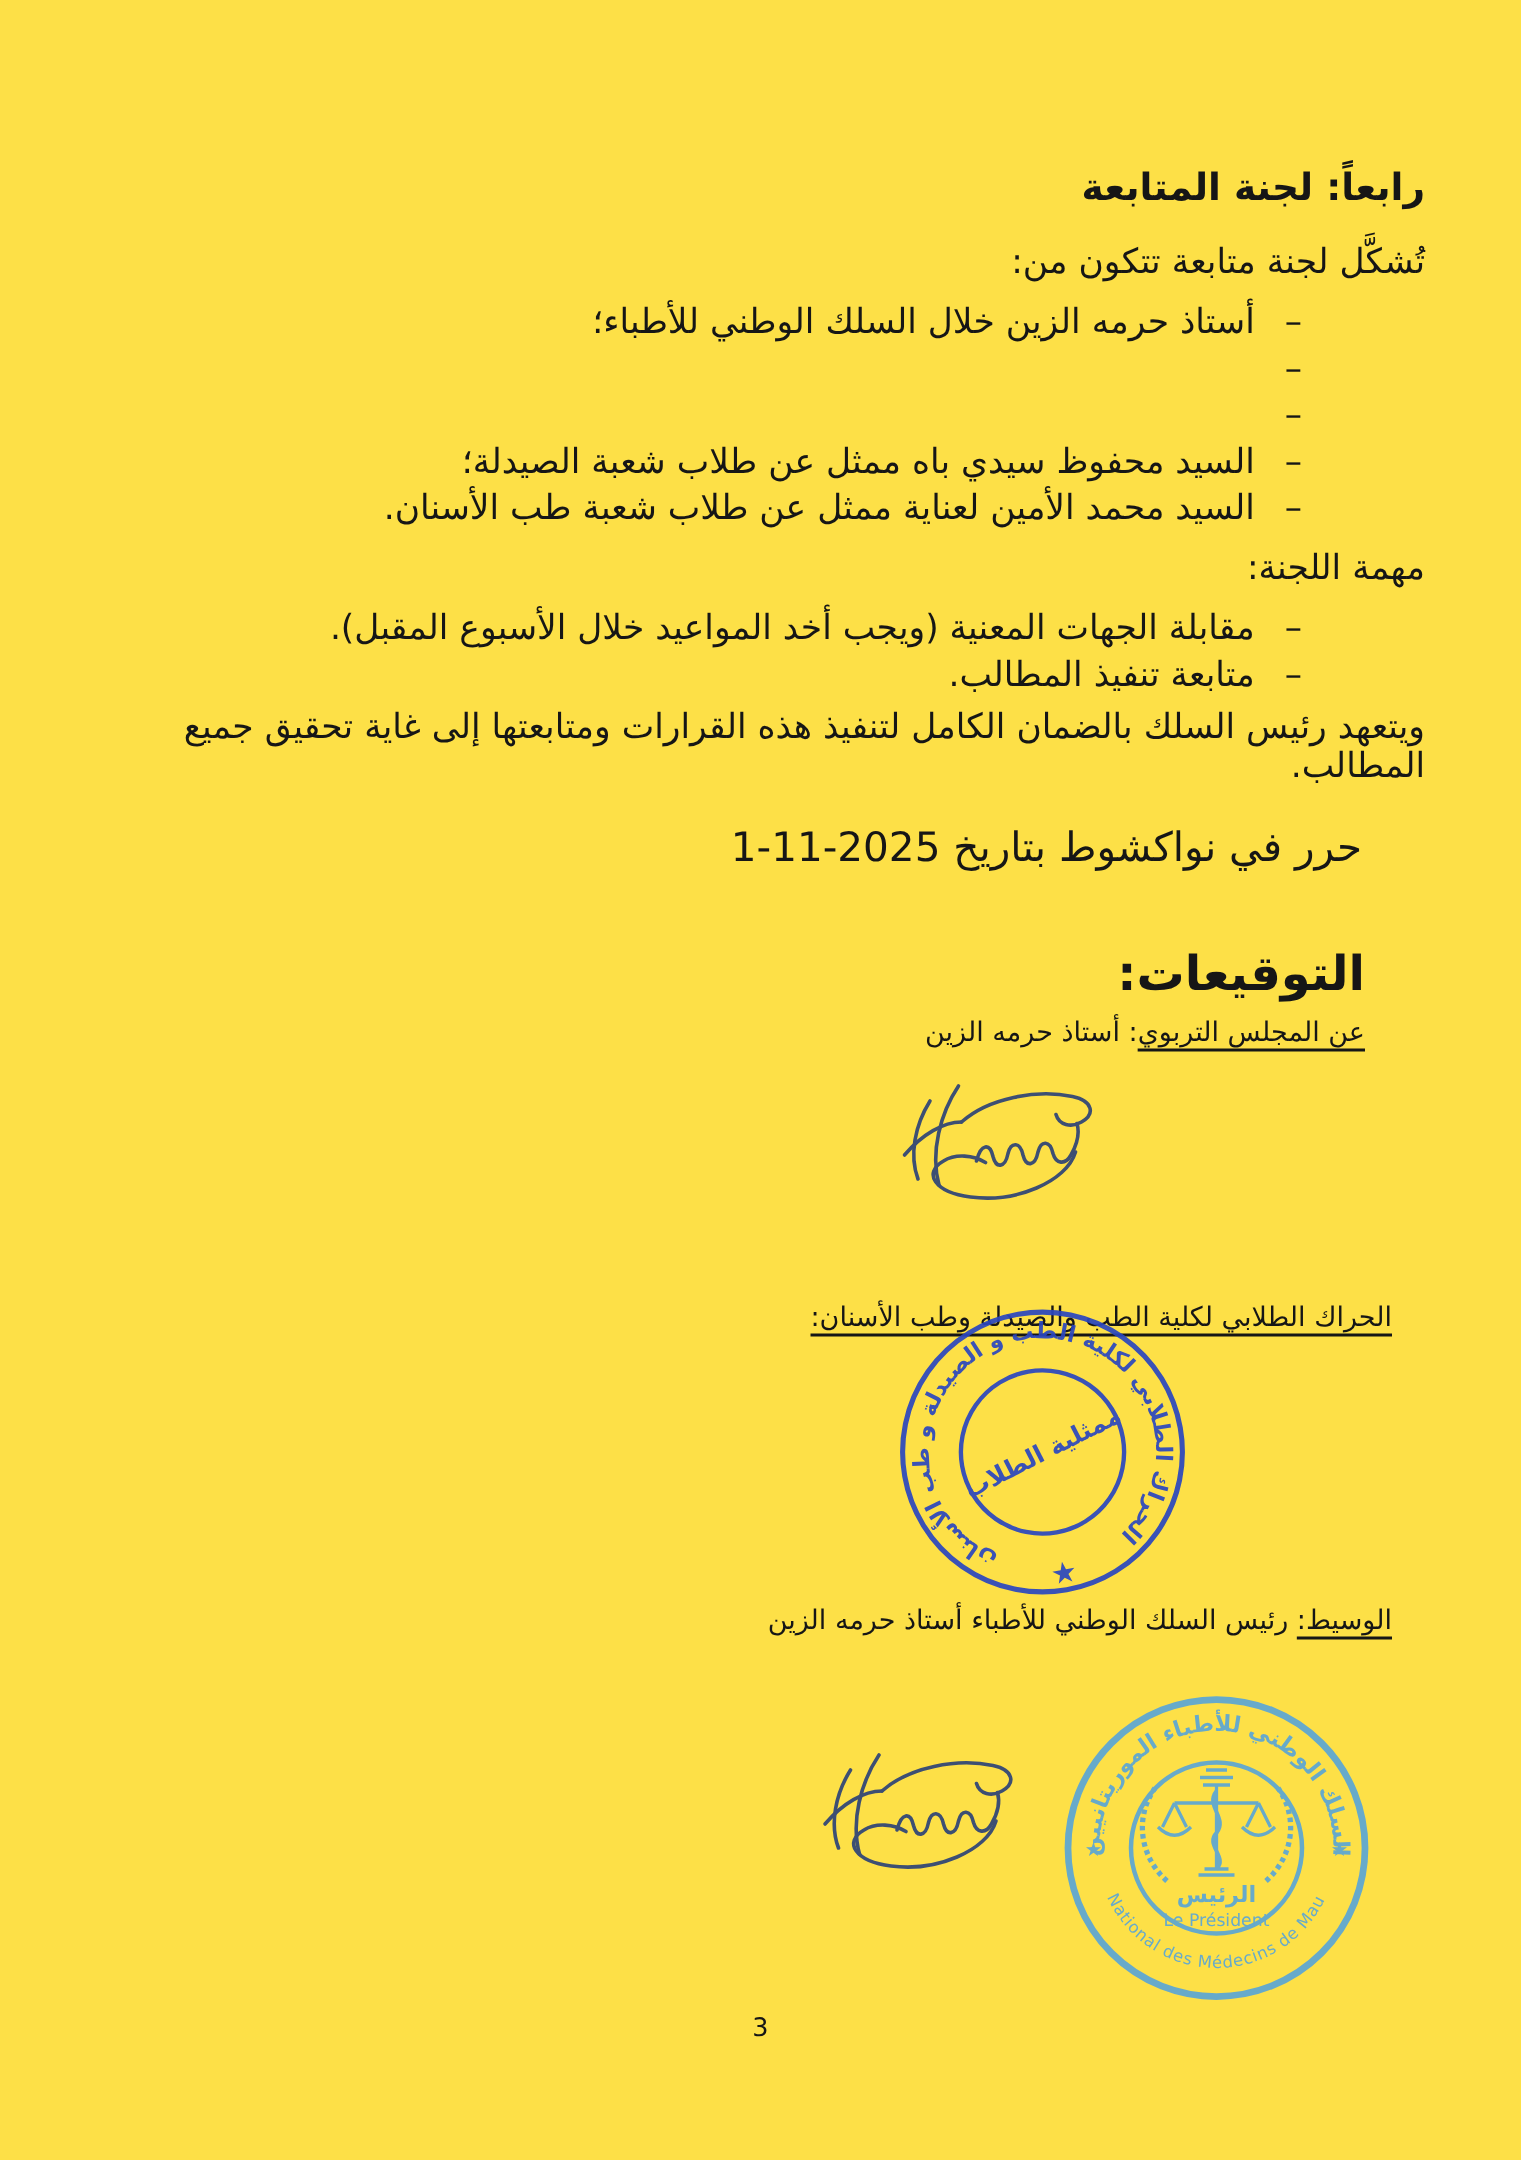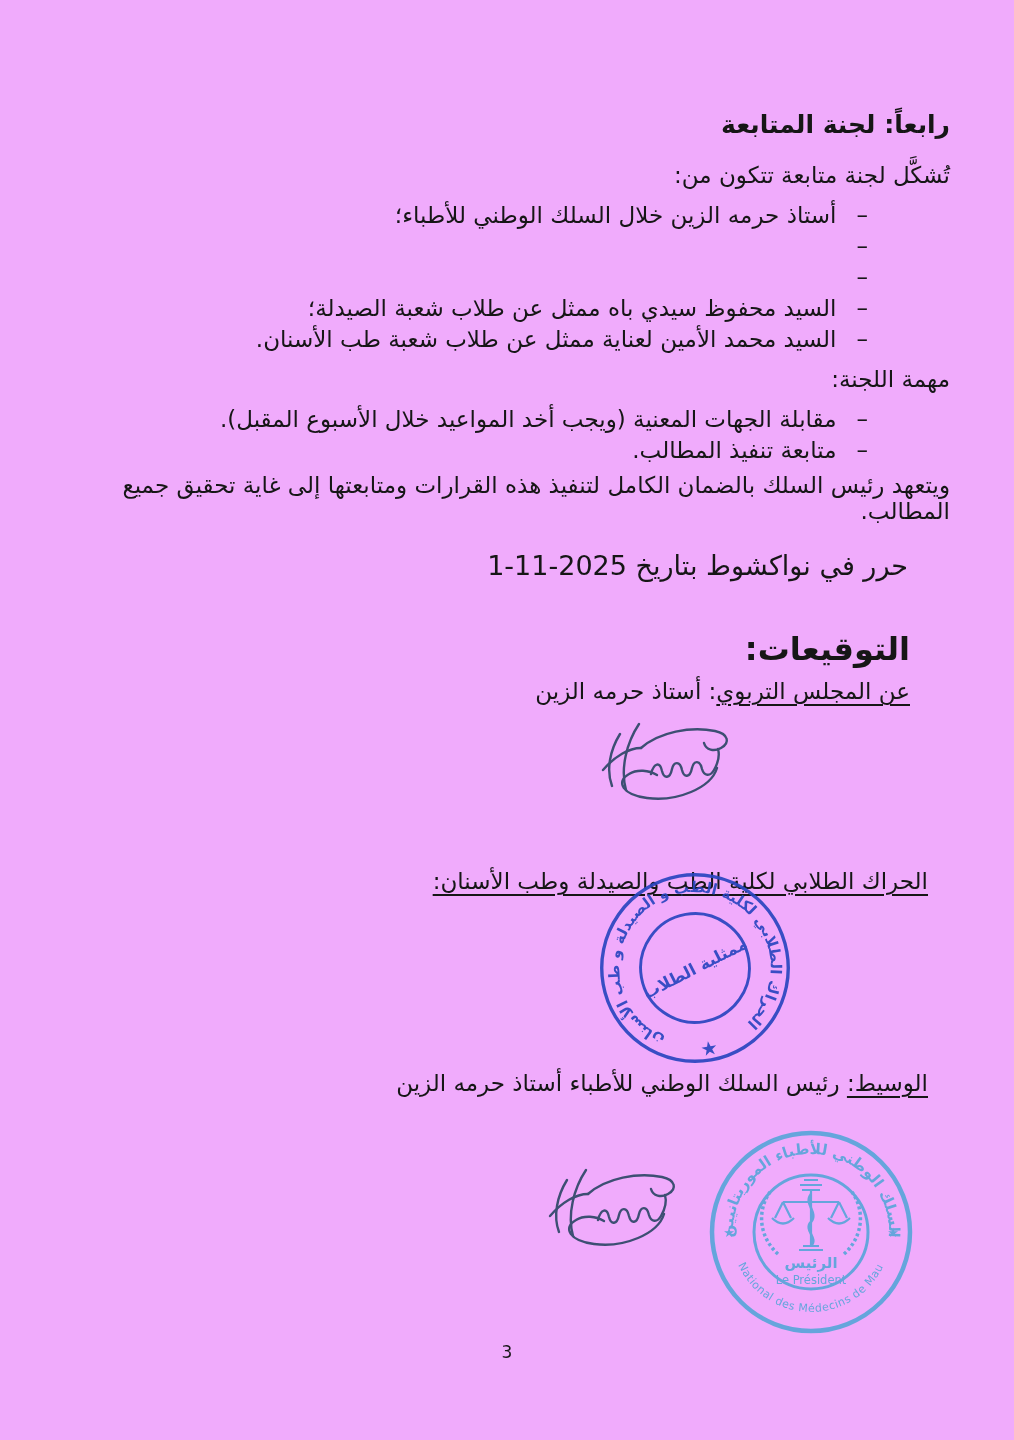--- a/index.html
+++ b/index.html
@@ -1,35 +1,35 @@
 <!DOCTYPE html>
 <html lang="ar"><head>
 <meta charset="utf-8">
 <style>
   html,body{margin:0;padding:0;background:#e8e8e8;}
   .page{
     position:relative;
     width:1014px;height:1440px;
     margin:0 auto;
-    background:#f0abfc;
+    background:#fde047;
     font-family:"DejaVu Sans","Liberation Sans",sans-serif;
     color:#161616;
     direction:rtl;
     overflow:hidden;
   }
   .abs{position:absolute;}
   .section-heading{font-size:25px;font-weight:700;}
   .body-line{font-size:23px;}
   .dash-list{line-height:31px;}
   .dash-item{display:flex;gap:20px;font-size:23px;}
   .dash-item .bullet{flex:0 0 auto;}
   .pledge{font-size:23px;text-align:right;}
   .dateline{font-size:27px;}
   .signatures-heading{font-size:32px;font-weight:700;}
-  .sig-line{font-size:23px;}
+  .sig-line{font-size:18px;}
   .u{text-decoration:underline;text-decoration-thickness:1.5px;text-underline-offset:5px;}
   .page-number{font-size:17px;text-align:center;width:100%;direction:ltr;}
 
   
   .sig-stroke{fill:none;stroke:#3d4f73;stroke-width:2.4;stroke-linecap:round;stroke-linejoin:round;}
   .st-blue{stroke:#2a46c0;fill:none;}
   .st-blue-fill{fill:#2a46c0;}
   .onm{stroke:#57a5d9;fill:none;}
   .onm-fill{fill:#57a5d9;}
   .stamp-student-svg{opacity:.92;}

